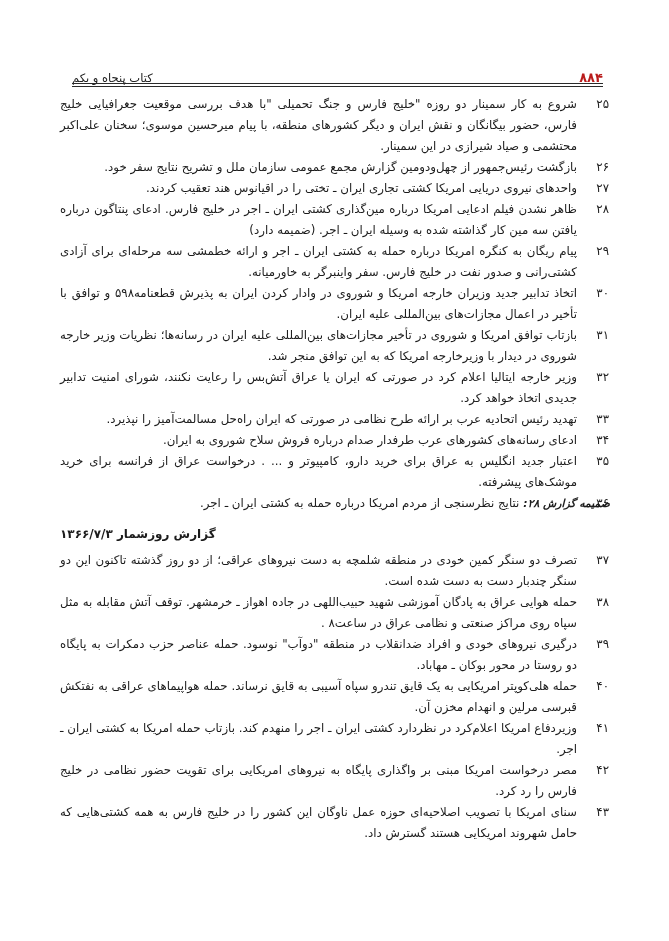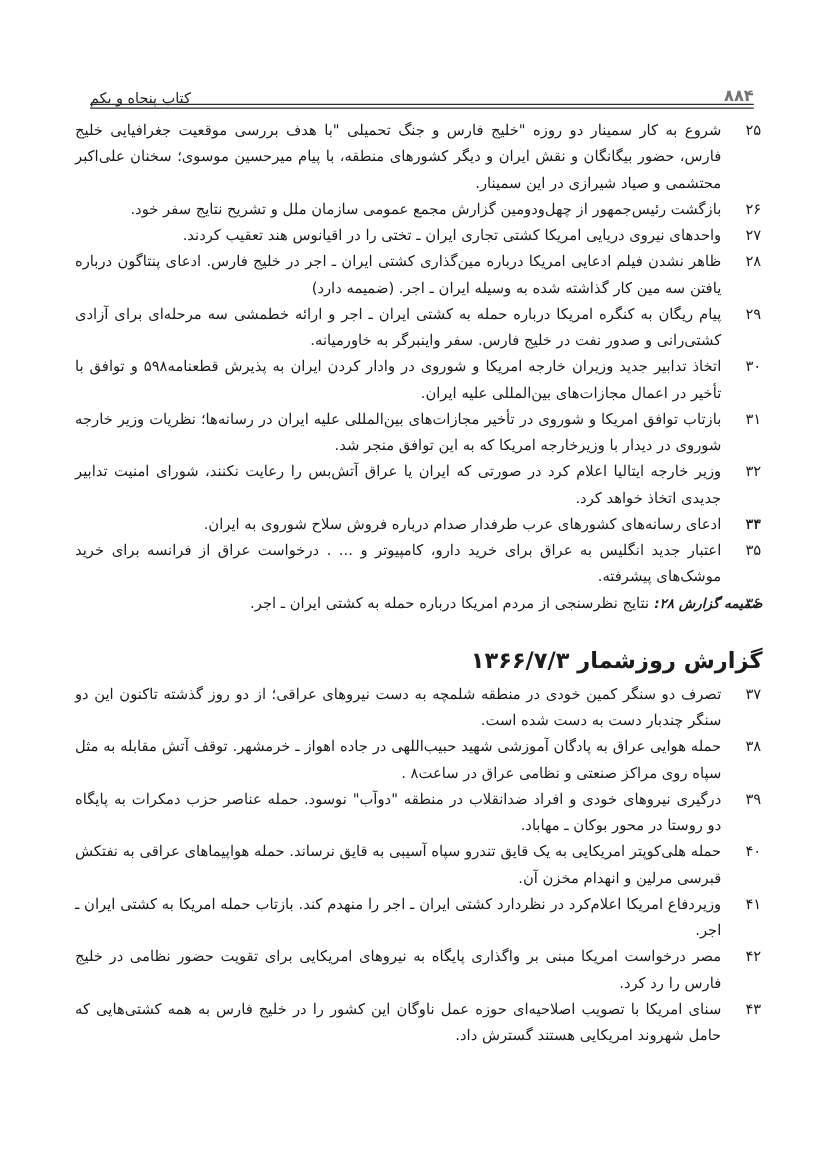--- a/index.html
+++ b/index.html
@@ -10,21 +10,21 @@
     background:#ffffff;
     font-family:"DejaVu Sans", sans-serif;
     color:#1c1c1c;
     overflow:hidden;
   }
   .header {
     position:absolute; top:61px; left:72px; right:66px;
     display:flex; justify-content:space-between; align-items:flex-end;
   }
   .book-title { font-size:11.5px; color:#222;margin-top:10px; }
-  .page-number { font-size:13px; font-weight:bold; color:#737373; letter-spacing:1px; }
+  .page-number { font-size:13px; font-weight:bold; color:#b91c1c; letter-spacing:1px; }
   .header-rule {
     position:absolute; top:83px; left:72px; right:66px;
     height:2px;
     border-top:1.6px solid #2a2a2a;
     border-bottom:1px solid #2a2a2a;
   }
   .content {
     position:absolute; top:94px; left:60px; right:59px;
     direction:rtl;
     text-align:justify;
@@ -32,24 +32,24 @@
     line-height:21px;
   }
   .item { position:relative; padding-right:33px; }
   .item .num {
     position:absolute; right:1px; top:0;
     text-align:left;
   }
   .appendix { padding-right:0; }
   .appendix .label { font-weight:bold; font-size:10.8px; margin-left:4px;font-style:italic; }
   .section-heading {
-    text-align:right;
+    text-align:left;
     font-weight:bold;
-    font-size:18px;
-    margin:25px 0 5px 0;
+    font-size:12px;
+    margin:9px 0 5px 0;
     line-height:22px;
   }
 </style>
 </head>
 <body>
 
 <div class="page">
 
   <div class="header">
     <span class="book-title">کتاب پنجاه و یکم</span>
@@ -86,20 +86,21 @@
     <div class="item">
       <span class="num">۳۱</span>
       <span class="txt">بازتاب توافق امریکا و شوروی در تأخیر مجازات‌های بین‌المللی علیه ایران در رسانه‌ها؛ نظریات وزیر خارجه شوروی در دیدار با وزیرخارجه امریکا که به این توافق منجر شد.</span>
     </div>
     <div class="item">
       <span class="num">۳۲</span>
       <span class="txt">وزیر خارجه ایتالیا اعلام کرد در صورتی که ایران یا عراق آتش‌بس را رعایت نکنند، شورای امنیت تدابیر جدیدی اتخاذ خواهد کرد.</span>
     </div>
     <div class="item">
       <span class="num">۳۳</span>
+      <span class="txt">تهدید رئیس اتحادیه عرب بر ارائه طرح نظامی در صورتی که ایران راه‌حل مسالمت‌آمیز را نپذیرد.</span>
     </div>
     <div class="item">
       <span class="num">۳۴</span>
       <span class="txt">ادعای رسانه‌های کشورهای عرب طرفدار صدام درباره فروش سلاح شوروی به ایران.</span>
     </div>
     <div class="item">
       <span class="num">۳۵</span>
       <span class="txt">اعتبار جدید انگلیس به عراق برای خرید دارو، کامپیوتر و ... . درخواست عراق از فرانسه برای خرید موشک‌های پیشرفته.</span>
     </div>
     <div class="item">

